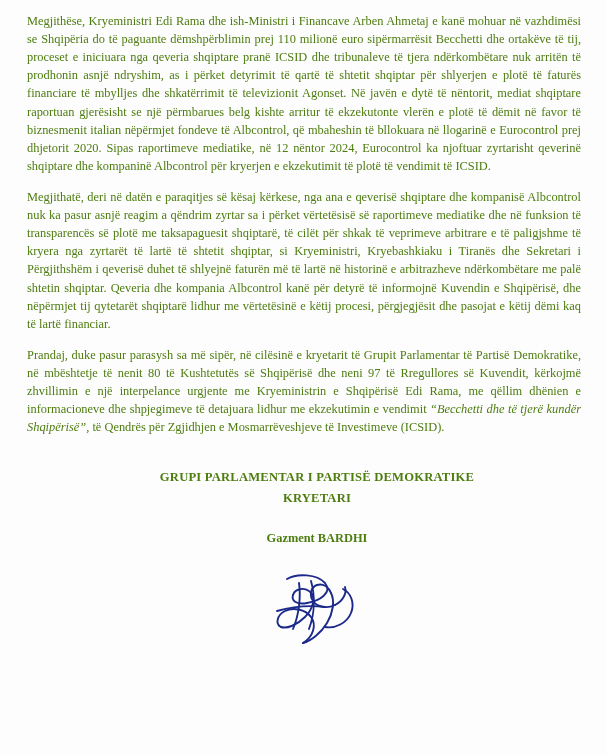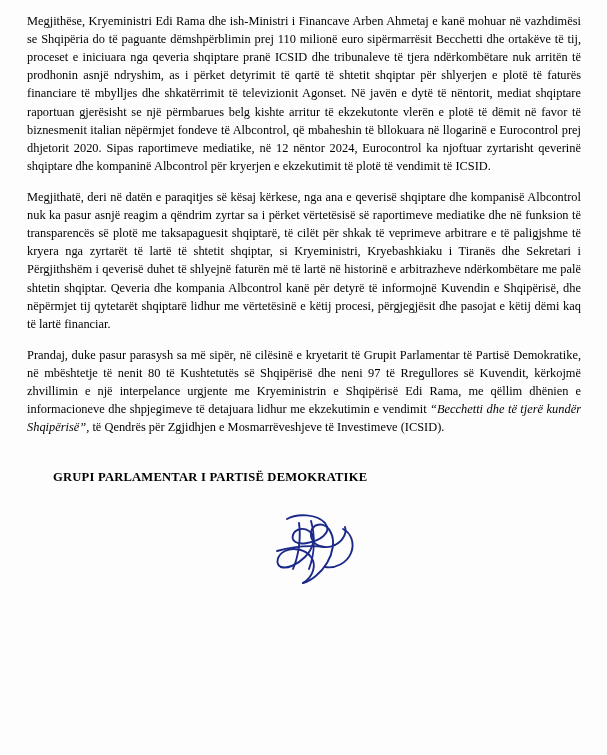--- a/index.html
+++ b/index.html
@@ -22,21 +22,21 @@
     width: 607px;
     height: 755px;
     background: #fdfdfd;
     box-sizing: border-box;
     padding: 10px 26px 0 27px;
   }
   .doc-body {
     font-size: 12.4px;
     line-height: 1.46;
     text-align: justify;
-    color: #000000;
+    color: #4d7c0f;
   }
   .para {
     margin: 0 0 13px 0;
     text-indent: 0;
   }
   .para.first {
     margin-top: 2px;
   }
   .para.gap-big {
     margin-bottom: 9px;
@@ -45,21 +45,21 @@
     font-style: italic;
   }
   .thanks {
     margin: 16px 0 0 0;
     font-size: 12.4px;
     line-height: 1.46;
     text-align: left;
   }
   .signature-block {
     margin-top: 32px;
-    text-align: left;
+    text-align: center;
     padding-left: 26px;
   }
   .sig-line1 {
     font-size: 12.6px;
     font-weight: bold;
     letter-spacing: 0.2px;
   }
   .sig-line2 {
     font-size: 12.6px;
     font-weight: bold;
@@ -91,20 +91,22 @@
 
     <p class="para first">Megjithëse, Kryeministri Edi Rama dhe ish-Ministri i Financave Arben Ahmetaj e kanë mohuar në vazhdimësi se Shqipëria do të paguante dëmshpërblimin prej 110 milionë euro sipërmarrësit Becchetti dhe ortakëve të tij, proceset e iniciuara nga qeveria shqiptare pranë ICSID dhe tribunaleve të tjera ndërkombëtare nuk arritën të prodhonin asnjë ndryshim, as i përket detyrimit të qartë të shtetit shqiptar për shlyerjen e plotë të faturës financiare të mbylljes dhe shkatërrimit të televizionit Agonset. Në javën e dytë të nëntorit, mediat shqiptare raportuan gjerësisht se një përmbarues belg kishte arritur të ekzekutonte vlerën e plotë të dëmit në favor të biznesmenit italian nëpërmjet fondeve të Albcontrol, që mbaheshin të bllokuara në llogarinë e Eurocontrol prej dhjetorit 2020. Sipas raportimeve mediatike, në 12 nëntor 2024, Eurocontrol ka njoftuar zyrtarisht qeverinë shqiptare dhe kompaninë Albcontrol për kryerjen e ekzekutimit të plotë të vendimit të ICSID.</p>
 
     <p class="para">Megjithatë, deri në datën e paraqitjes së kësaj kërkese, nga ana e qeverisë shqiptare dhe kompanisë Albcontrol nuk ka pasur asnjë reagim a qëndrim zyrtar sa i përket vërtetësisë së raportimeve mediatike dhe në funksion të transparencës së plotë me taksapaguesit shqiptarë, të cilët për shkak të veprimeve arbitrare e të paligjshme të kryera nga zyrtarët të lartë të shtetit shqiptar, si Kryeministri, Kryebashkiaku i Tiranës dhe Sekretari i Përgjithshëm i qeverisë duhet të shlyejnë faturën më të lartë në historinë e arbitrazheve ndërkombëtare me palë shtetin shqiptar. Qeveria dhe kompania Albcontrol kanë për detyrë të informojnë Kuvendin e Shqipërisë, dhe nëpërmjet tij qytetarët shqiptarë lidhur me vërtetësinë e këtij procesi, përgjegjësit dhe pasojat e këtij dëmi kaq të lartë financiar.</p>
 
     <p class="para gap-big"><span>Prandaj, duke pasur parasysh sa më sipër, në cilësinë e kryetarit të Grupit Parlamentar të Partisë Demokratike, në mbështetje të nenit 80 të Kushtetutës së Shqipërisë dhe neni 97 të Rregullores së Kuvendit, kërkojmë zhvillimin e një interpelance urgjente me Kryeministrin e Shqipërisë Edi Rama, me qëllim dhënien e informacioneve dhe shpjegimeve të detajuara lidhur me ekzekutimin e vendimit </span><span class="ital">“Becchetti dhe të tjerë kundër Shqipërisë”</span><span>, të Qendrës për Zgjidhjen e Mosmarrëveshjeve të Investimeve (ICSID).</span></p>
 
 
     <div class="signature-block">
       <div class="sig-line1">GRUPI PARLAMENTAR I PARTISË DEMOKRATIKE</div>
+      <div class="sig-line2">KRYETARI</div>
+      <div class="sig-name">Gazment BARDHI</div>
 
       <div class="sig-scribble">
         <svg width="140" height="92" viewBox="0 0 140 92" fill="none" xmlns="http://www.w3.org/2000/svg" aria-hidden="true">
           <g stroke="#1b2a8a" stroke-width="1.9" fill="none" stroke-linecap="round" stroke-linejoin="round">
             <path d="M40 8 C50 2, 70 3, 78 12 C86 22, 72 30, 60 32 C50 34, 44 30, 46 24"></path>
             <path d="M46 24 C48 18, 56 16, 62 20 C70 25, 66 38, 58 46 C50 54, 40 58, 34 56"></path>
             <path d="M34 56 C28 53, 30 44, 38 40 C46 36, 58 38, 64 46 C70 54, 66 66, 56 72"></path>
             <path d="M56 72 C64 70, 74 62, 80 52 C86 42, 88 30, 84 22"></path>
             <path d="M84 22 C82 16, 76 12, 70 14 C64 16, 62 24, 66 30 C70 36, 80 38, 88 34"></path>
             <path d="M88 34 C96 30, 100 22, 98 16"></path>

